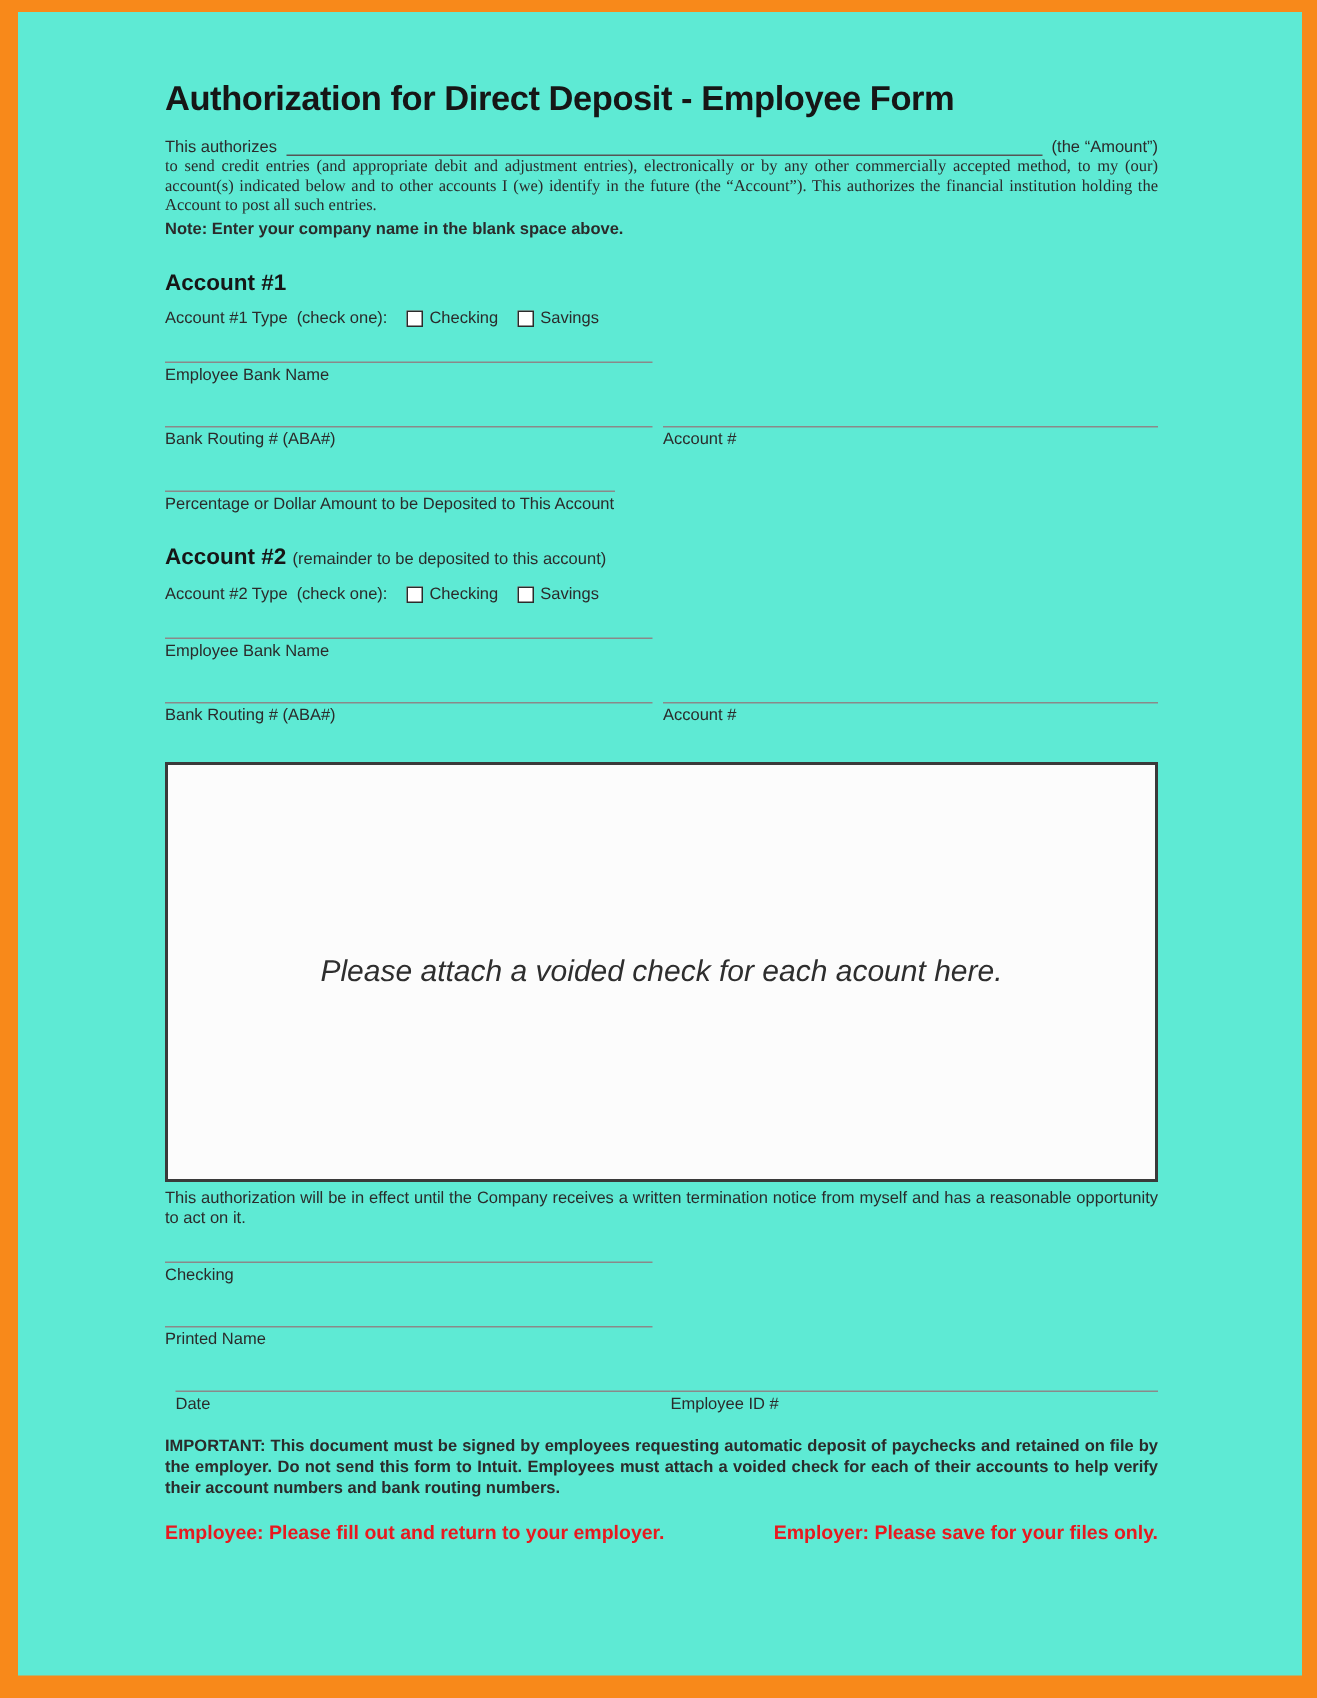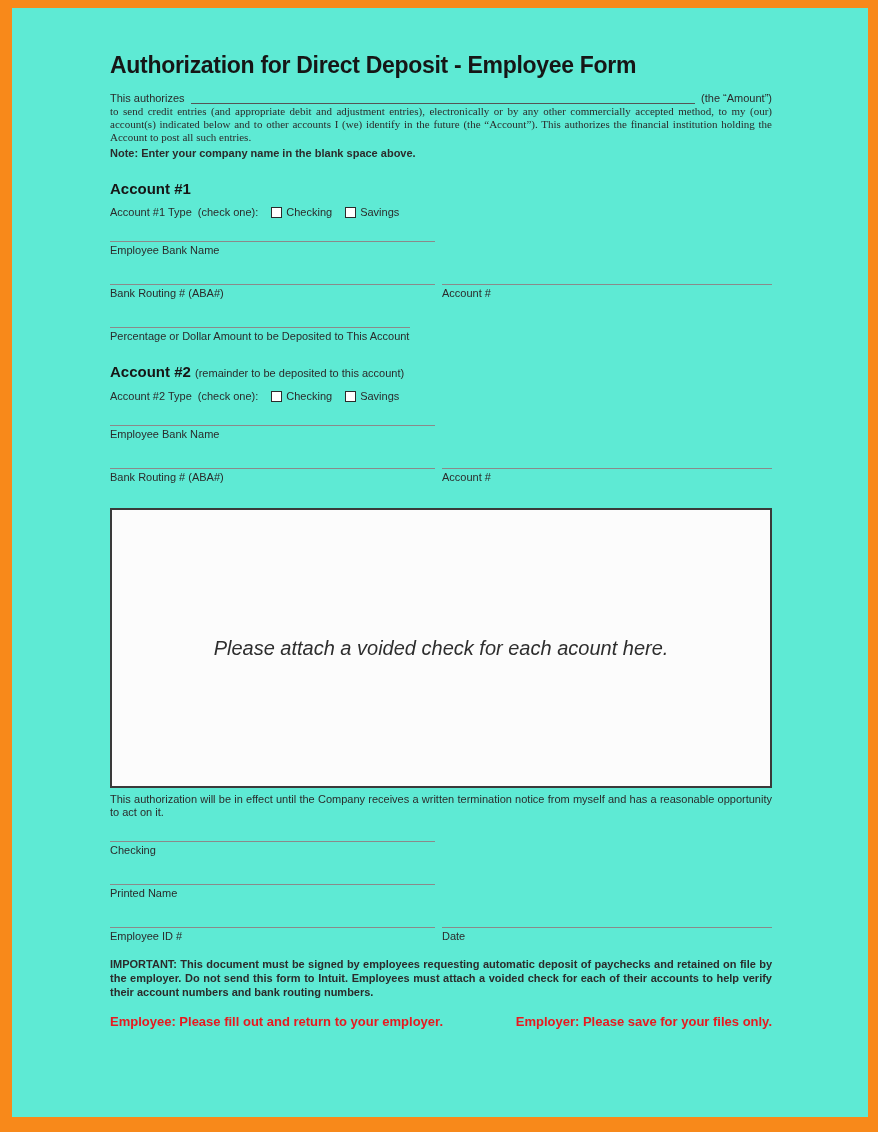--- a/index.html
+++ b/index.html
@@ -225,27 +225,27 @@
       <div class="rule"></div>
       <div class="flabel">Checking</div>
     </div>
 
     <div class="field w325 m-field">
       <div class="rule"></div>
       <div class="flabel">Printed Name</div>
     </div>
 
     <div class="field-row m-field">
+      <div class="field col-r">
+        <div class="rule"></div>
+        <div class="flabel">Date</div>
+      </div>
       <div class="field col-l">
         <div class="rule"></div>
         <div class="flabel">Employee ID #</div>
-      </div>
-      <div class="field col-r">
-        <div class="rule"></div>
-        <div class="flabel">Date</div>
       </div>
     </div>
 
     <p class="important">IMPORTANT: This document must be signed by employees requesting automatic deposit of paychecks and retained on file by the employer. Do not send this form to Intuit. Employees must attach a voided check for each of their accounts to help verify their account numbers and bank routing numbers.</p>
 
     <div class="red-row">
       <span>Employee: Please fill out and return to your employer.</span>
       <span>Employer: Please save for your files only.</span>
     </div>
 

